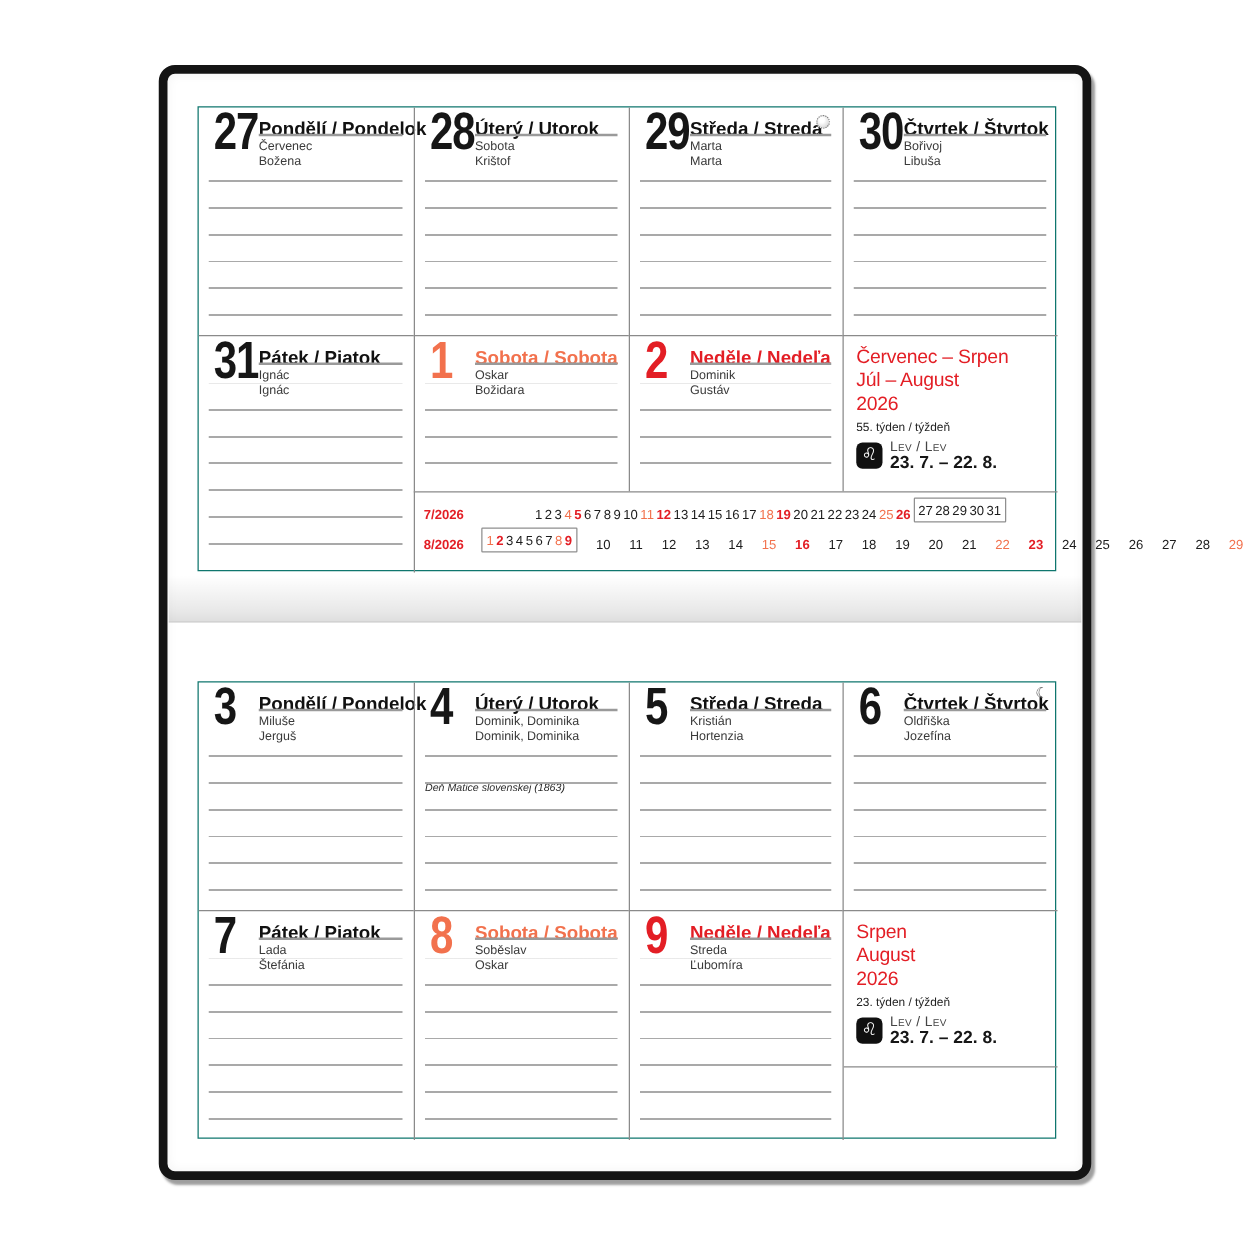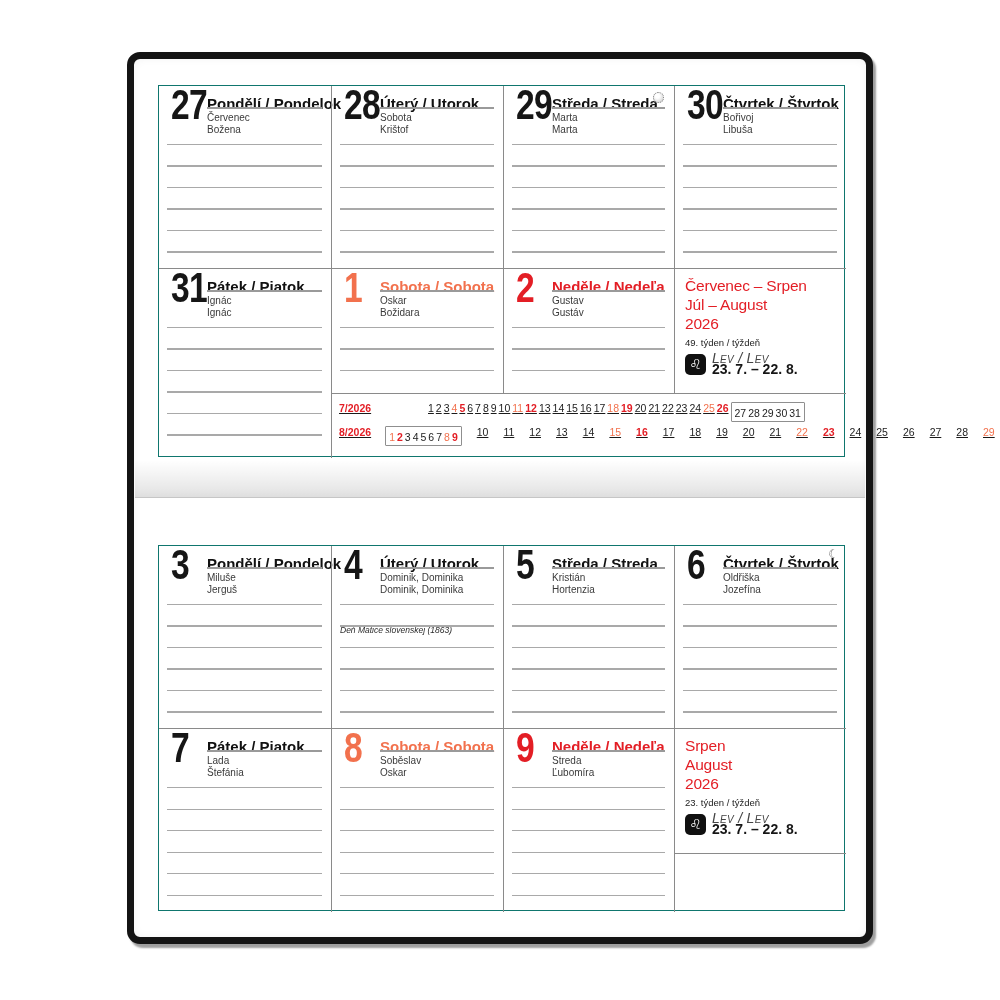--- a/index.html
+++ b/index.html
@@ -25,26 +25,26 @@
   .moon-full{position:absolute;top:6px;right:10px;width:9px;height:9px;border:1px dotted #777;border-radius:50%;
              background:radial-gradient(circle at 38% 35%,#fff 25%,#c9c9c9 100%);}
   .moon-lq{position:absolute;top:2px;right:7px;font-size:12px;color:#666;font-family:"DejaVu Sans",sans-serif;line-height:12px;}
   
   .mtitles{position:absolute;left:10px;top:7px;}
   .mtitle{font-size:15.5px;font-weight:400;color:var(--red);line-height:19px;white-space:nowrap;letter-spacing:-.2px;}
   .mweek{position:absolute;left:10px;top:68px;font-size:9.5px;color:#222;}
   .zrow{position:absolute;left:10px;top:84px;display:flex;align-items:center;gap:6px;}
   .zic{width:21px;height:21px;background:#101010;border-radius:5px;color:#fff;font-size:14px;line-height:21px;
        text-align:center;font-family:"DejaVu Sans",sans-serif;flex:0 0 auto;}
-  .zname{font-size:14px;color:#444;font-variant:small-caps;letter-spacing:.3px;line-height:10px;font-style:italic;}
+  .zname{font-size:11px;color:#444;font-variant:small-caps;letter-spacing:.3px;line-height:10px;}
   .zrange{font-size:14px;color:#161616;font-weight:700;line-height:12px;}
   .celldiv{position:absolute;left:0;right:0;height:1px;background:#8a8a8a;}
   
   .minical{position:absolute;box-sizing:border-box;}
-  .mini-row{position:absolute;left:7px;right:3px;height:16px;display:flex;align-items:flex-start;white-space:nowrap;text-decoration:underline;}
+  .mini-row{position:absolute;left:7px;right:3px;height:16px;display:flex;align-items:flex-end;white-space:nowrap;}
   .mini-label{display:inline-block;width:88px;font-size:10.5px;font-weight:700;color:var(--red);}
   .mini-num{display:inline-block;padding:0 1px;font-size:10.5px;color:#1c1c1c;}
   .mini-num.sat{color:var(--orange);} .mini-num.sun{color:var(--red);font-weight:700;}
   .mini-box{display:inline-block;border:1px solid #8f8f8f;border-radius:1px;padding:0 2px;margin:0 1px;}
 </style>
 </head>
 <body>
 
 <div class="frame">
   <div class="wtable" id="table-week31" style="left:24px;top:26px;width:687px;height:372px;">
@@ -107,32 +107,32 @@
           <div>Oskar</div>
           <div>Božidara</div>
         </div>
         <div class="rules"></div>
       </div>
       <div class="cell bl bt" style="left: 344px; top: 182px; width: 171px; height: 125px;">
         <div class="num sun">2</div>
         <div class="head sun">Neděle / Nedeľa</div>
         <div class="headrule"></div>
         <div class="names">
-          <div>Gustav</div>
+          <div>Dominik</div>
           <div>Gustáv</div>
         </div>
         <div class="rules"></div>
       </div>
       <div class="cell bl bt" style="left: 515px; top: 182px; width: 172px; height: 125px;">
         <div class="mtitles">
           <div class="mtitle">Červenec – Srpen</div>
           <div class="mtitle">Júl – August</div>
           <div class="mtitle">2026</div>
         </div>
-        <div class="mweek">49. týden / týždeň</div>
+        <div class="mweek">55. týden / týždeň</div>
         <div class="zrow">
           <div class="zic">♌</div>
           <div>
             <div class="zname">Lev / Lev</div>
             <div class="zrange">23. 7. – 22. 8.</div>
           </div>
         </div>
       </div>
       <div class="minical cell bl bt" style="left: 172px; top: 307px; width: 515px; height: 65px;">
         <div class="mini-row" style="top: 8px;">

